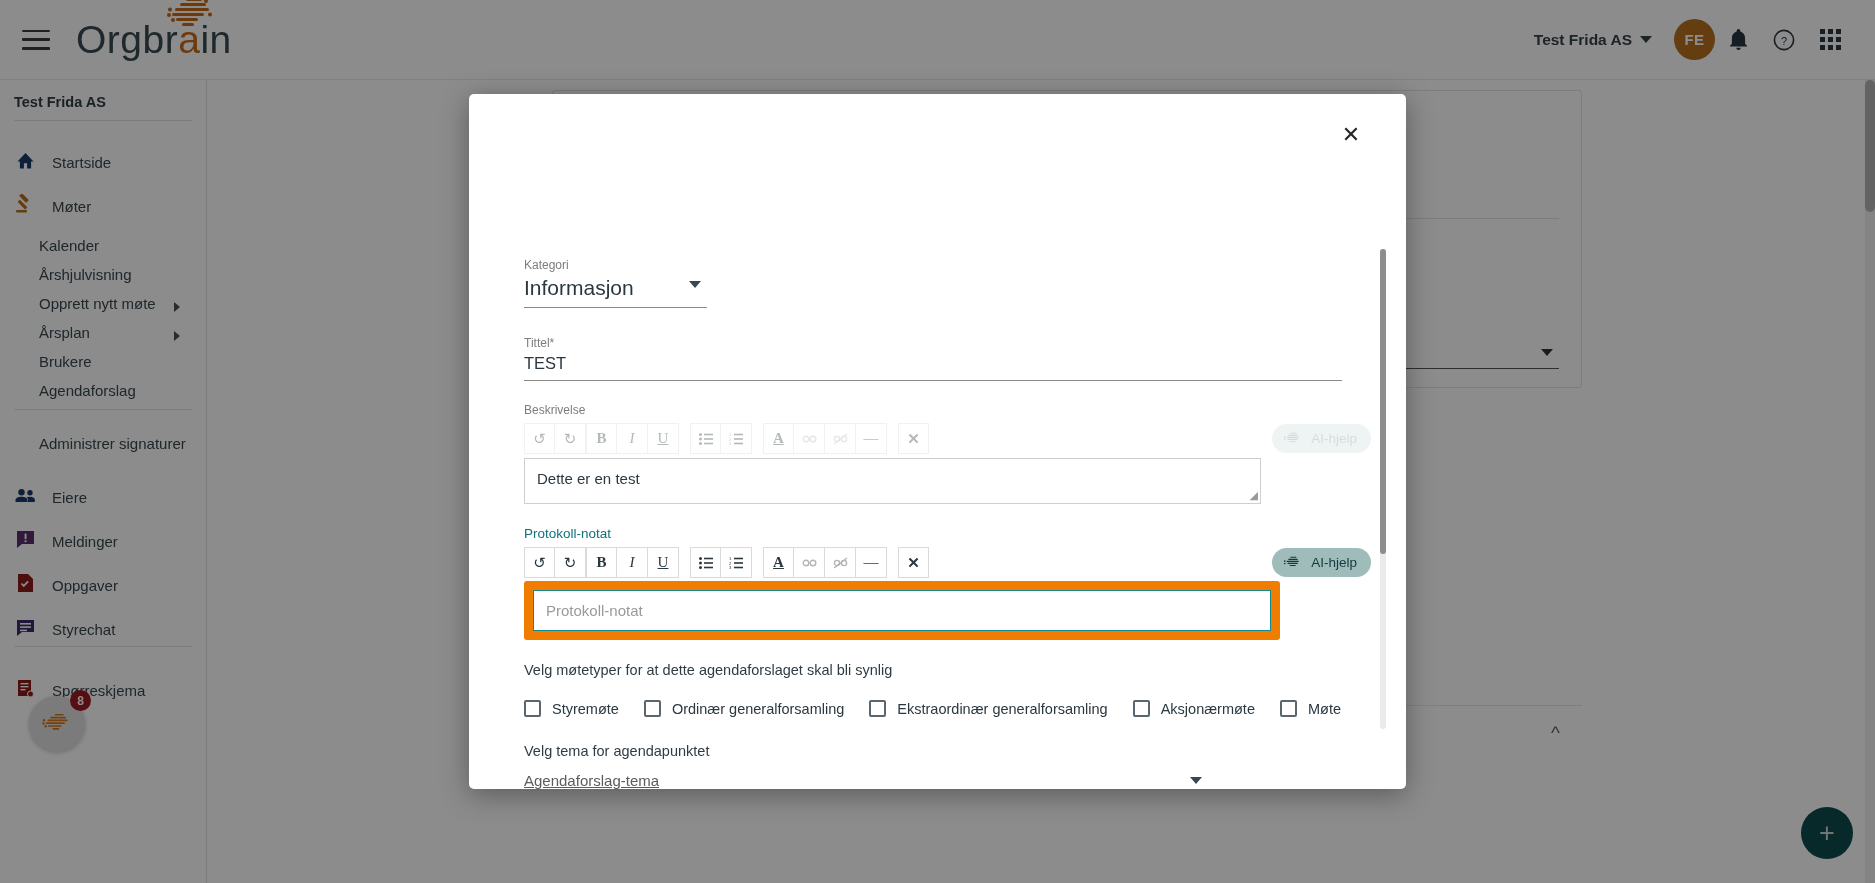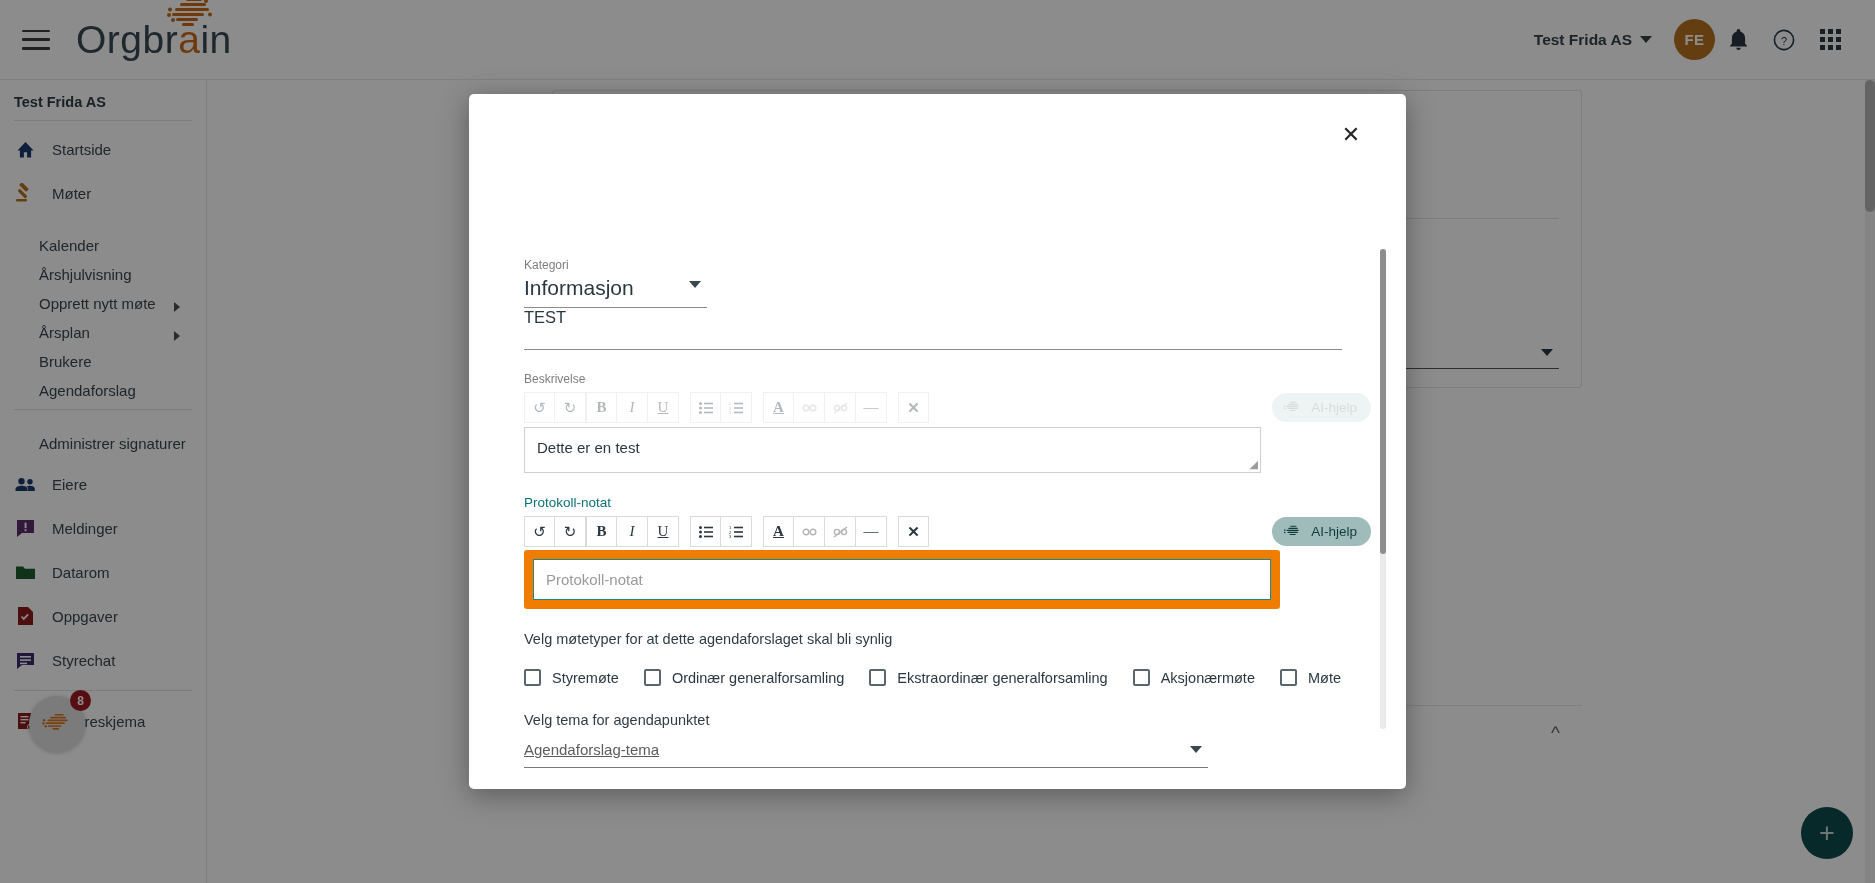--- a/index.html
+++ b/index.html
@@ -39,21 +39,21 @@
   .grid-icon i { display: block; width: 5px; height: 5px; background: #2b3840; }
 
   
   .sidebar {
     position: absolute; top: 80px; left: 0; width: 207px; bottom: 0;
     background: #ffffff; border-right: 1px solid #e4e4e4; padding-top: 6px;
     overflow: hidden;
   }
   .side-title { font-size: 14.5px; font-weight: bold; color: #2f3c44; padding: 8px 0 10px 14px; }
   .side-div { height: 1px; background: #e2e2e2; margin: 0 14px 6px 14px; }
-  .side-item { display: flex; align-items: center; height: 44px; padding-left: 14px; cursor: pointer; color:#3a474f; font-size: 15px;}
+  .side-item { display: flex; align-items: flex-end; height: 44px; padding-left: 14px; cursor: pointer; color:#3a474f; font-size: 15px;}
   .side-item .sicon { width: 22px; height: 22px; margin-right: 16px; display:flex; align-items:center; justify-content:center; }
   .side-sub { display:flex; align-items:flex-end; height: 29px; padding-left: 39px; font-size: 15px; color: #3a474f; cursor: pointer; }
   .side-sub .arrow { margin-left: auto; margin-right: 26px; width:0;height:0;border-top:5px solid transparent;border-bottom:5px solid transparent;border-left:6px solid #46525a;}
   .side-spacer { height: 10px; }
 
   
   .main { position: absolute; top: 80px; left: 207px; right: 0; bottom: 0; background: #fff; overflow:hidden;}
   .card {
     position: absolute; left: 345px; top: 10px; width: 1030px; background: #fff;
     border: 1px solid #e3e3e3; border-radius: 3px; padding: 18px 22px;
@@ -115,21 +115,21 @@
   .field-label { font-size: 12px; color: #7d7d7d; margin-bottom: 4px; }
   .select-line {
     position: relative; width: 183px; border-bottom: 1px solid #8a8a8a; padding-bottom: 7px;
     cursor: pointer;
   }
   .select-line .val { font-size: 21px; color: #2b3840; }
   .select-line .sc { position:absolute; right: 6px; top: 5px; width:0;height:0;
      border-left:6px solid transparent;border-right:6px solid transparent;border-top:7px solid #3a474f;}
 
   .text-line {
-    border-bottom: 1px solid #8a8a8a; padding-bottom: 22px; width: 818px;
+    border-bottom: 1px solid #8a8a8a; padding-bottom: 7px; width: 818px;
   }
   .text-line .val { font-size: 16.5px; color: #2b3840; }
 
   .editor-toolbar { display: flex; align-items: center; gap: 0; margin-top: 6px; }
   .tb-group { display: flex; }
   .tb-btn {
     width: 31px; height: 31px; border: 1px solid #dadada; border-left-width: 0;
     background: #fff; display:flex; align-items:center; justify-content:center;
     font-size: 15px; color: #2b3840; cursor: pointer; font-family: "Liberation Serif", serif;
   }
@@ -333,28 +333,20 @@
         <span class="sicon">
           <svg width="19" height="18" viewBox="0 0 19 18">
               <path fill="#5b2d6b" d="M1 1h17v13H6l-5 4z"></path>
               <rect x="8.6" y="3.6" width="1.9" height="5.5" fill="#fff"></rect>
               <rect x="8.6" y="10.3" width="1.9" height="1.9" fill="#fff"></rect>
             </svg>
         </span>
         <span>Meldinger</span>
       </div>
 
-      <div class="side-item">
-        <span class="sicon">
-          <svg width="21" height="16" viewBox="0 0 21 16">
-              <path fill="#1c5c2e" d="M1 2.5h7l2 2.2h10V15H1z"></path>
-            </svg>
-        </span>
-        <span>Datarom</span>
-      </div>
 
       <div class="side-item">
         <span class="sicon">
           <svg width="17" height="20" viewBox="0 0 17 20">
               <path fill="#8c1b1b" d="M1 1h10l5 5v13H1z"></path>
               <path d="M4.5 10.5l2.2 2.4 4.5-4.6" stroke="#fff" stroke-width="1.7" fill="none"></path>
             </svg>
         </span>
         <span>Oppgaver</span>
       </div>
@@ -438,20 +430,21 @@
     <button class="modal-close">✕</button>
 
     <div class="modal-body">
 
       <div class="field-label">Kategori</div>
       <div class="select-line">
         <span class="val">Informasjon</span>
         <span class="sc"></span>
       </div>
 
+      <div class="field-label" style="margin-top:28px;">Tittel*</div>
       <div class="text-line">
         <span class="val">TEST</span>
       </div>
 
       <div class="field-label" style="margin-top:22px;">Beskrivelse</div>
 
       <div class="editor-toolbar faded-all">
         <div class="tb-group">
           <div class="tb-btn">↺</div>
           <div class="tb-btn">↻</div>

